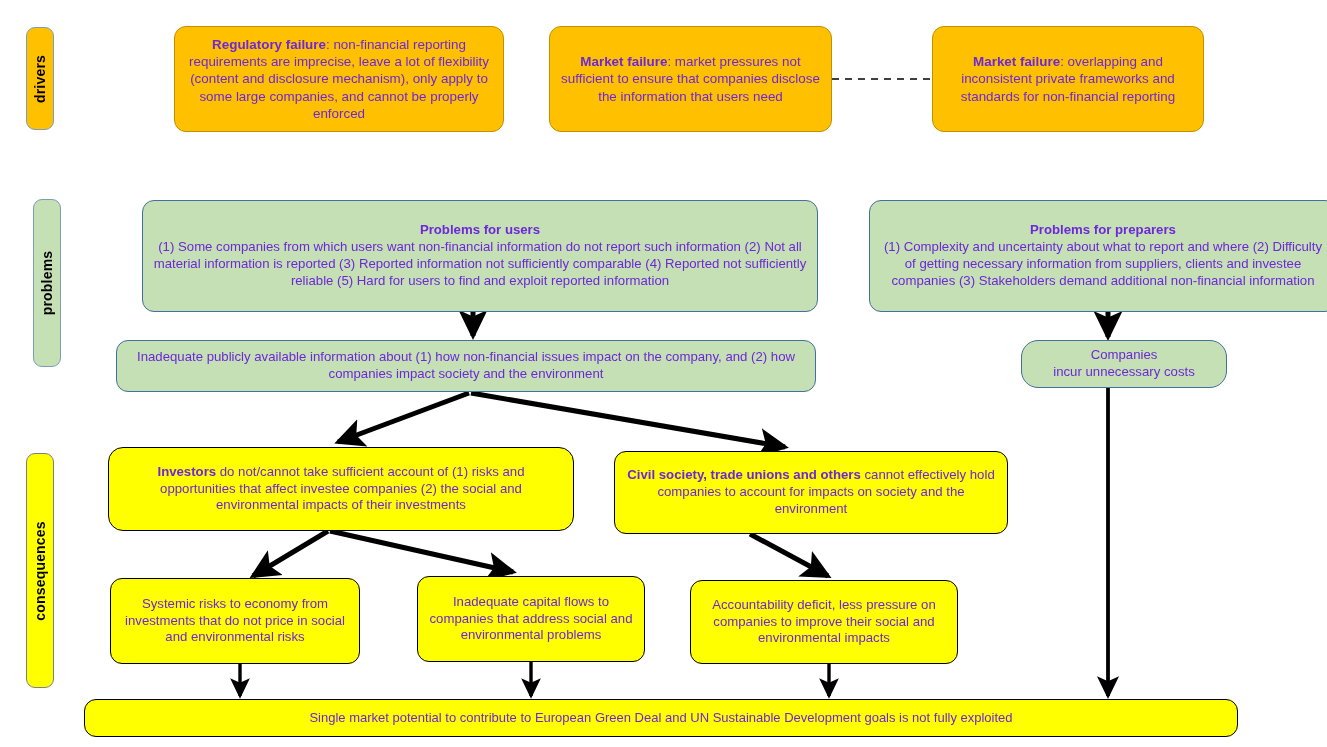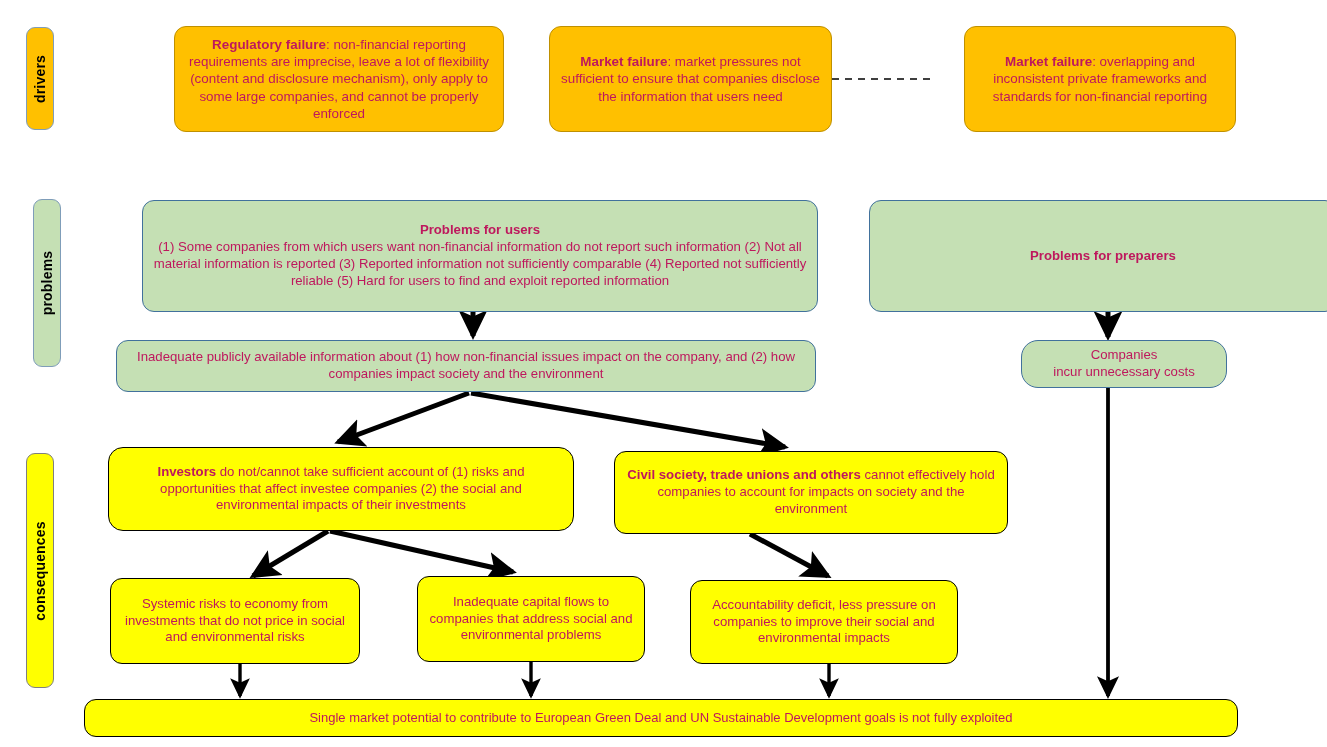--- a/index.html
+++ b/index.html
@@ -27,21 +27,21 @@
   }
   .node {
     position: absolute;
     box-sizing: border-box;
     border-radius: 12px;
     border: 1.6px solid #41719C;
     display: flex;
     align-items: center;
     justify-content: center;
     text-align: center;
-    color: #be185d;
+    color: #6d28d9;
     line-height: 1.28;
     padding: 4px 9px;
     z-index: 2;
   }
   .driver   { background: #FFC000; border-color: #BF9000; }
   .problem  { background: #C5E0B4; border-color: #41719C; margin-left: 7px; }
   .conseq   { background: #FFFF00; border-color: #000000; border-width: 1.4px; }
 
   .band {
     position: absolute;
@@ -119,31 +119,32 @@
   </div>
 
   <div class="node driver" style="left:174px; top:26px; width:330px; height:106px; font-size:13.4px;">
     <span class="nd-text"><strong>Regulatory failure</strong><span>: non-financial reporting requirements are imprecise, leave a lot of flexibility (content and disclosure mechanism), only apply to some large companies, and cannot be properly enforced</span></span>
   </div>
 
   <div class="node driver" style="left:549px; top:26px; width:283px; height:106px; font-size:13.4px;">
     <span class="nd-text"><strong>Market failure</strong><span>: market pressures not sufficient to ensure that companies disclose the information that users need</span></span>
   </div>
 
-  <div class="node driver" style="left:932px; top:26px; width:272px; height:106px; font-size:13.4px;margin-left:32px;">
+  <div class="node driver" style="left:932px; top:26px; width:272px; height:106px; font-size:13.4px;">
     <span class="nd-text"><strong>Market failure</strong><span>: overlapping and inconsistent private frameworks and standards for non-financial reporting</span></span>
   </div>
 
   <div class="node problem" style="left:135px; top:200px; width:676px; height:112px; font-size:13.2px; flex-direction:column;">
     <span class="t-title">Problems for users</span>
     <span class="nd-text">(1) Some companies from which users want non-financial information do not report such information (2) Not all material information is reported (3) Reported information not sufficiently comparable (4) Reported not sufficiently reliable (5) Hard for users to find and exploit reported information</span>
   </div>
 
   <div class="node problem" style="left:862px; top:200px; width:468px; height:112px; font-size:13.2px; flex-direction:column;">
     <span class="t-title">Problems for preparers</span>
+    <span class="nd-text">(1) Complexity and uncertainty about what to report and where (2) Difficulty of getting necessary information from suppliers, clients and investee companies (3) Stakeholders demand additional non-financial information</span>
   </div>
 
   <div class="node problem" style="left:109px; top:340px; width:700px; height:52px; font-size:13.2px;">
     <span class="nd-text">Inadequate publicly available information about (1) how non-financial issues impact on the company, and (2) how companies impact society and the environment</span>
   </div>
 
   <div class="node problem" style="left:1014px; top:340px; width:206px; height:48px; font-size:13.2px; white-space:pre-line;border-radius:17px;">
     <span class="nd-text">Companies
 incur unnecessary costs</span>
   </div>

